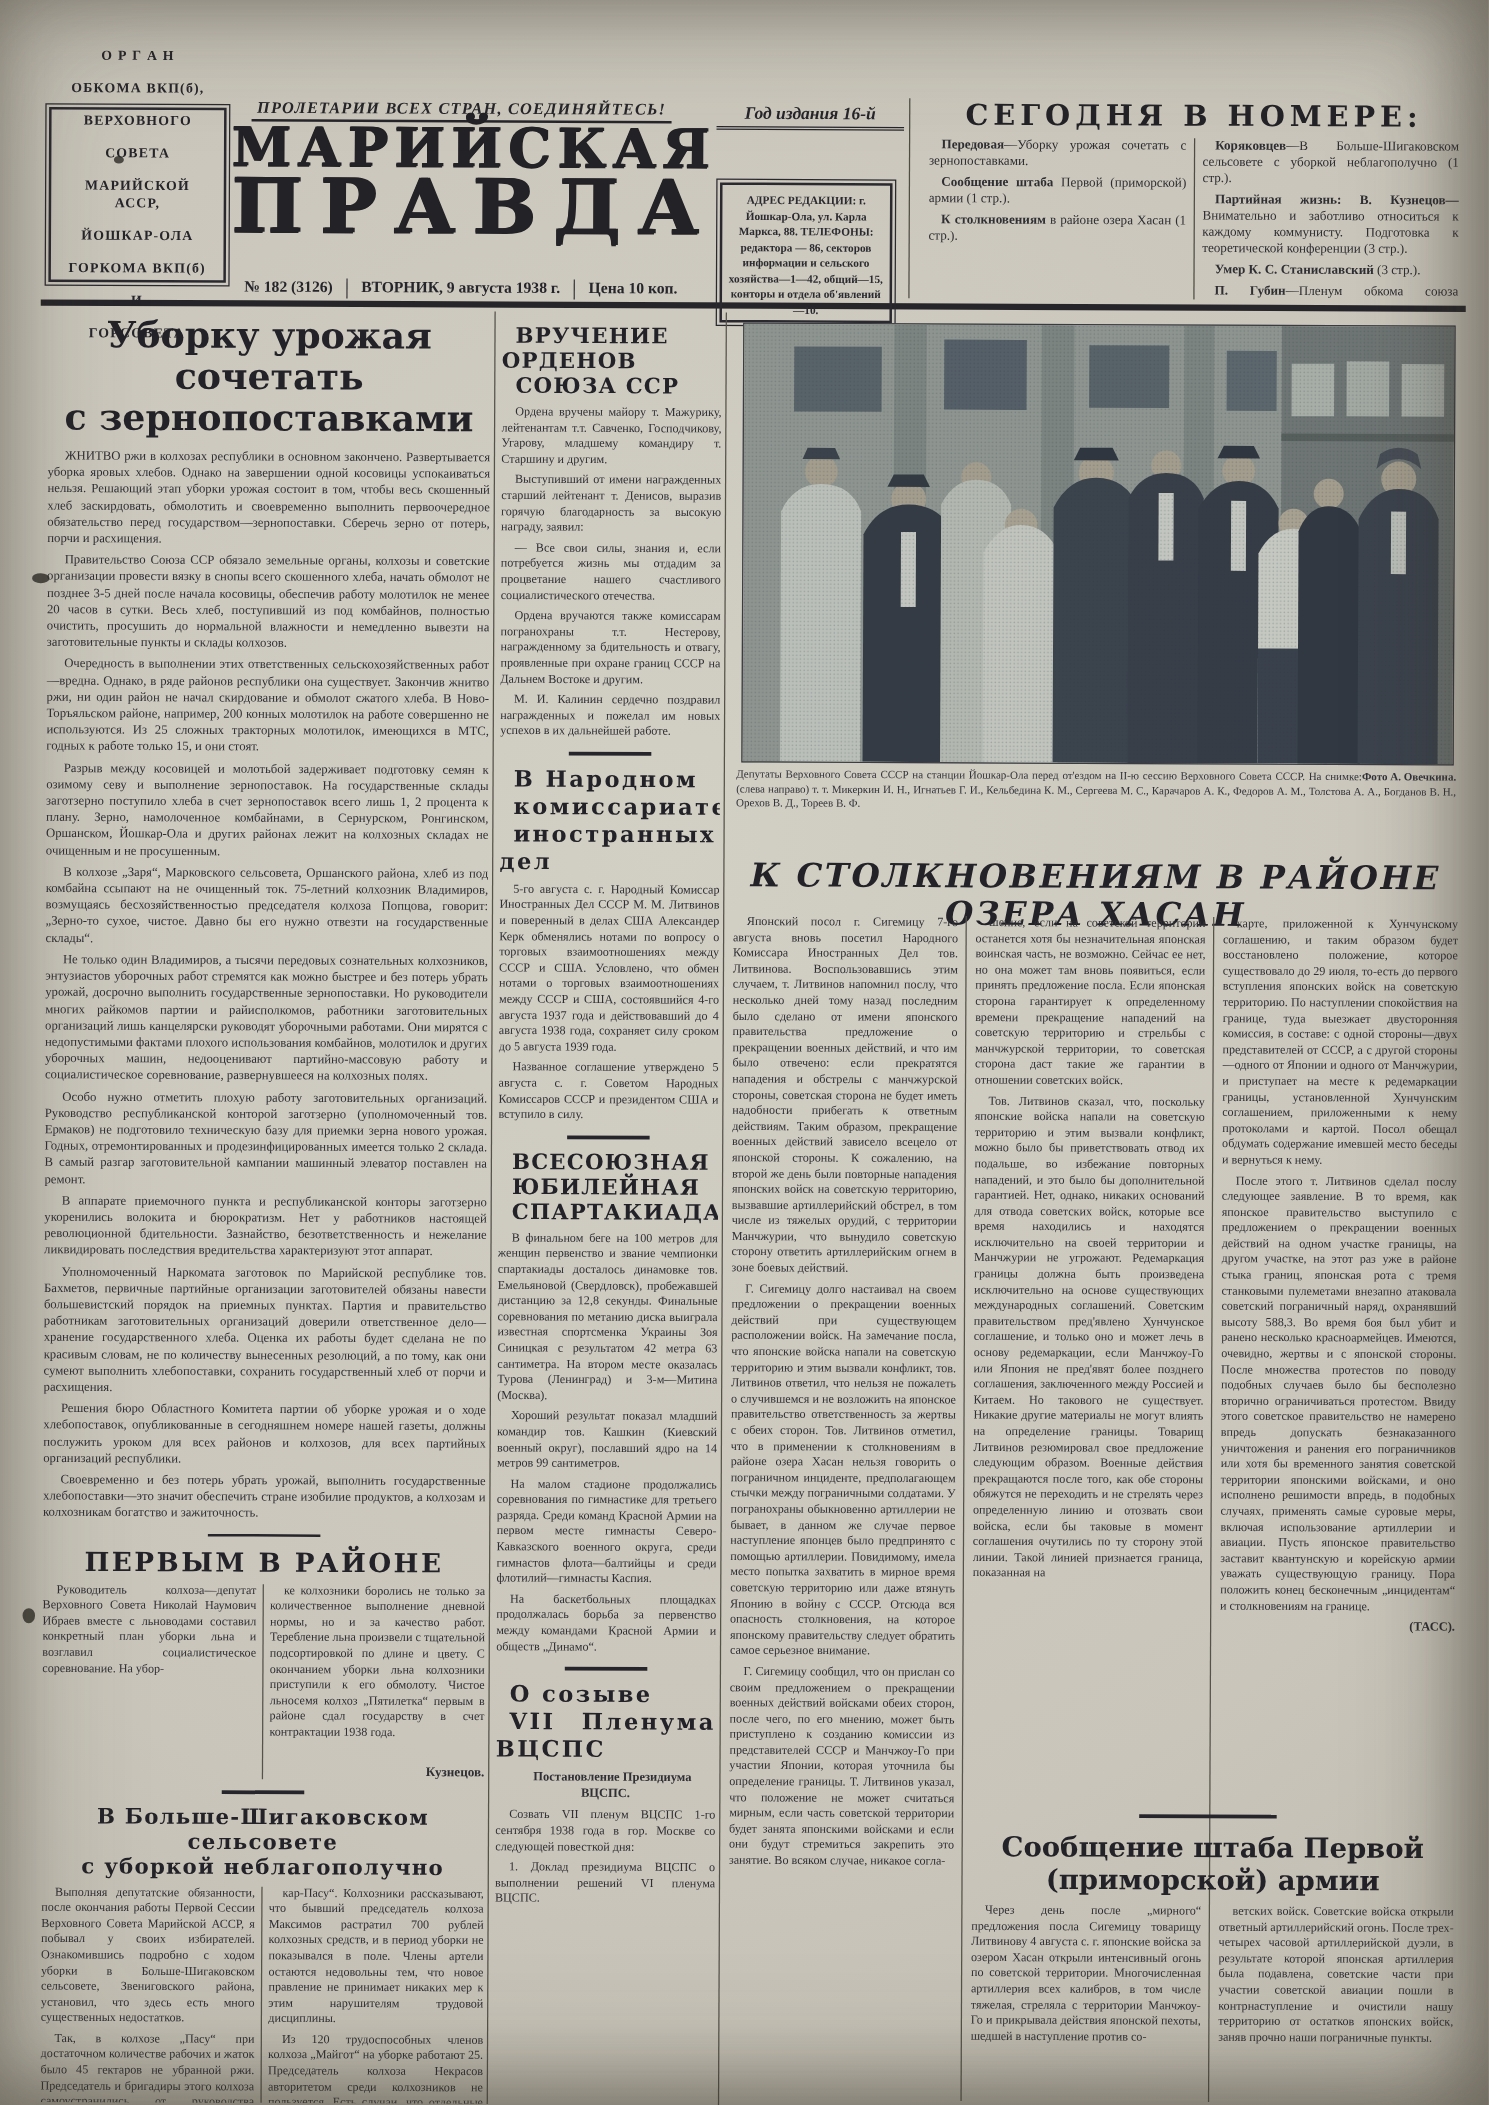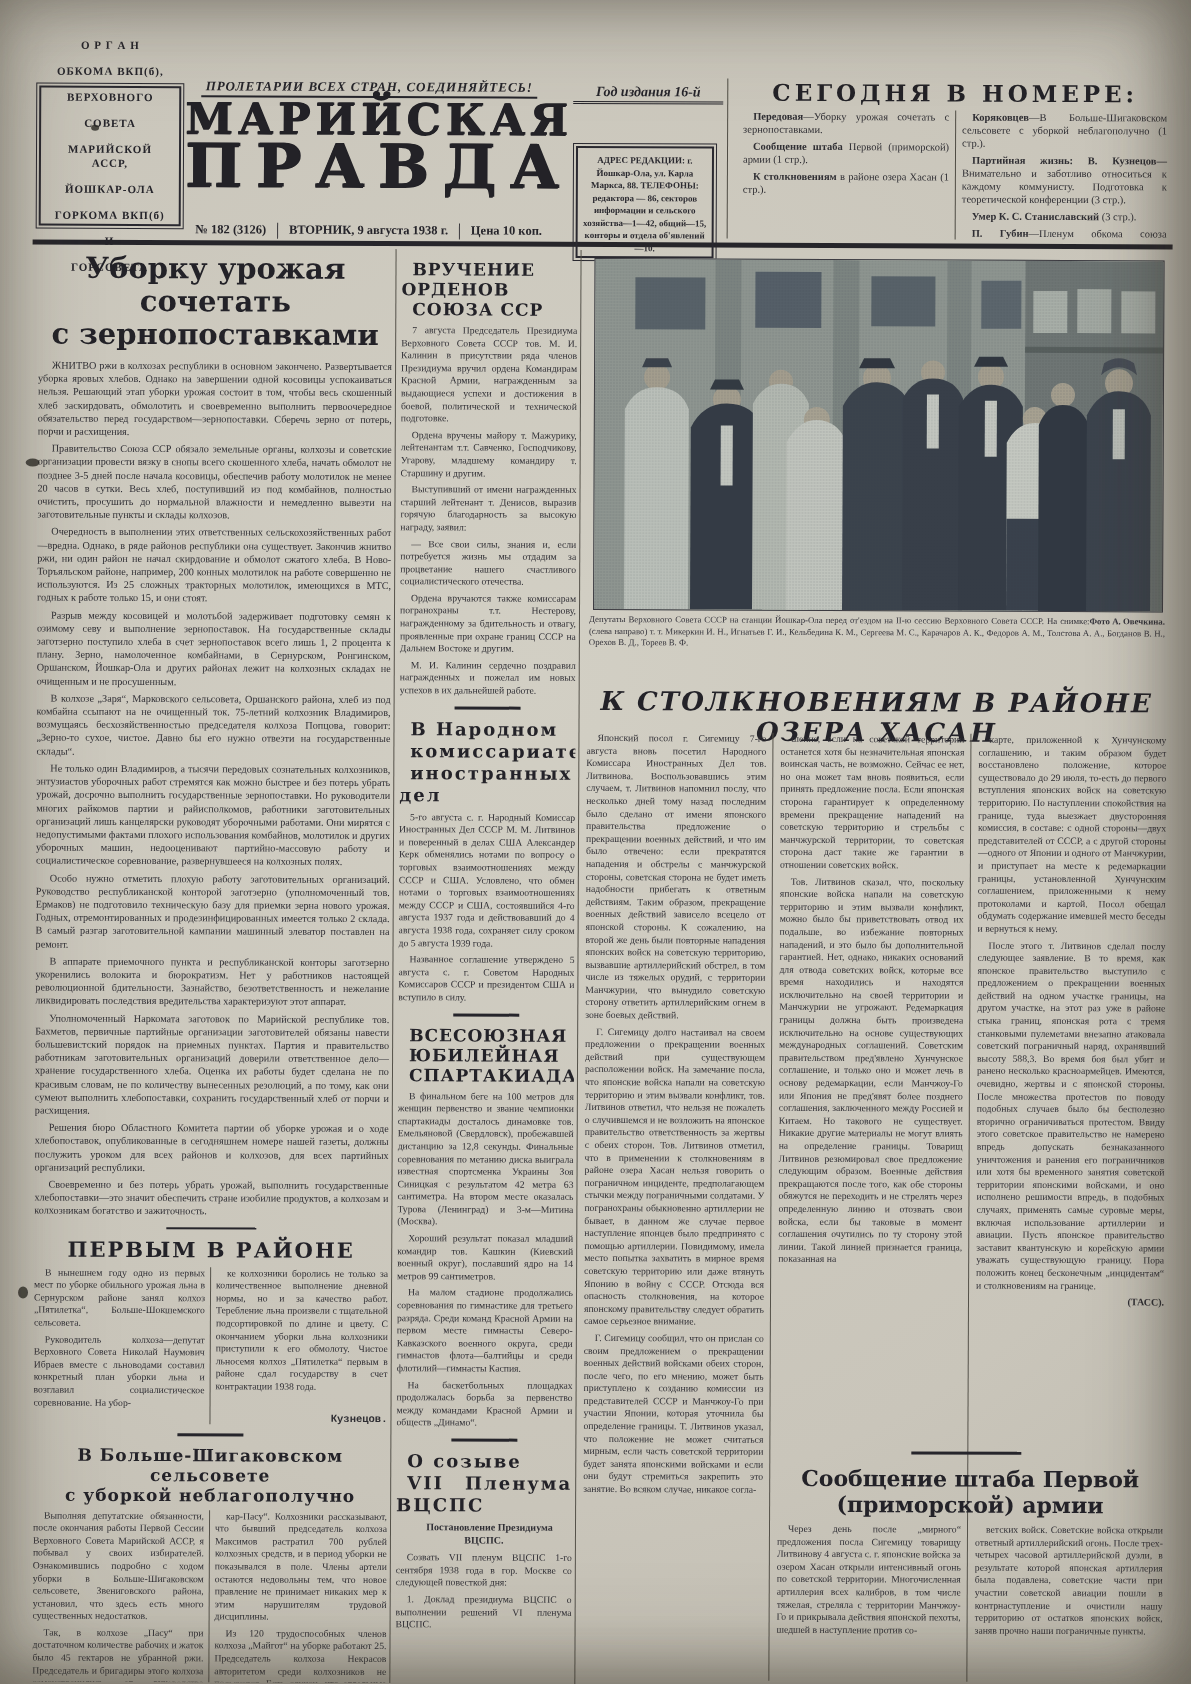--- a/index.html
+++ b/index.html
@@ -57,21 +57,21 @@
   .h2 p{margin:0;font-family:"DejaVu Serif",serif;font-weight:bold;font-size:17px;line-height:20px;letter-spacing:1px;color:#232228;}
   .h2.big p{font-size:21px;line-height:24px;letter-spacing:2px;}
   .h2.serif p{font-weight:bold;font-size:18px;line-height:22px;letter-spacing:2px;}
   .sep{width:66px;height:3px;background:#26252b;margin:9px auto;}
   .sep.thin{height:2px;width:90px;}
 
   .twocol{display:flex;}
   .twocol .c{width:50%;box-sizing:border-box;}
   .twocol .c:first-child{padding-right:5px;border-right:1px solid #55524a;}
   .twocol .c:last-child{padding-left:5px;}
-  .sig{font-weight:bold;font-size:10.5px;text-align:right;margin-top:19px;font-family:Liberation Mono, monospace;}
+  .sig{font-weight:bold;font-size:10.5px;text-align:right;margin-top:19px;}
 
   
   .photo{position:absolute;left:8px;top:8px;width:568px;height:350px;border:1px solid #3c3b41;background:#9aa09b;overflow:hidden;}
   .caption{position:absolute;left:4px;top:364px;width:576px;font-size:8.8px;line-height:11.5px;text-align:justify;color:#33323a;}
   .caption .credit{font-weight:bold;white-space:nowrap;float:right;}
   .hasan-h{position:absolute;left:0;top:436px;width:584px;text-align:center;}
   .hasan-h p{margin:0;font-family:"DejaVu Serif",serif;font-weight:bold;font-style:italic;font-size:26px;letter-spacing:2px;color:#232228;}
   .hcol{position:absolute;top:482px;overflow:hidden;}
   .hc1{left:2px;width:180px;height:948px;}
   .hc2{left:196px;width:184px;height:712px;}
@@ -162,21 +162,20 @@
           <p>Решения бюро Областного Комитета партии об уборке урожая и о ходе хлебопоставок, опубликованные в сегодняшнем номере нашей газеты, должны послужить уроком для всех районов и колхозов, для всех партийных организаций республики.</p>
           <p>Своевременно и без потерь убрать урожай, выполнить государственные хлебопоставки—это значит обеспечить стране изобилие продуктов, а колхозам и колхозникам богатство и зажиточность.</p>
         </div>
 
       <div class="sep thin"></div>
       <div class="h2 big">
           <p>ПЕРВЫМ В РАЙОНЕ</p>
         </div>
       <div class="twocol smallbody">
         <div class="c">
-            <p>В нынешнем году одно из первых мест по уборке обильного урожая льна в Сернурском районе занял колхоз „Пятилетка“, Больше-Шокшемского сельсовета.</p>
             <p>Руководитель колхоза—депутат Верховного Совета Николай Наумович Ибраев вместе с льноводами составил конкретный план уборки льна и возглавил социалистическое соревнование. На убор-</p>
           </div>
         <div class="c">
           <div>
               <p>ке колхозники боролись не только за количественное выполнение дневной нормы, но и за качество работ. Теребление льна произвели с тщательной подсортировкой по длине и цвету. С окончанием уборки льна колхозники приступили к его обмолоту. Чистое льносемя колхоз „Пятилетка“ первым в районе сдал государству в счет контрактации 1938 года.</p>
             </div>
           <div class="sig">Кузнецов.</div>
         </div>
       </div>
 
@@ -199,21 +198,20 @@
         </div>
       </div>
     </section>
 
     <section class="colM smallbody">
       <div class="h2">
           <p>ВРУЧЕНИЕ ОРДЕНОВ</p>
           <p>СОЮЗА ССР</p>
         </div>
       <div>
-          <p>7 августа Председатель Президиума Верховного Совета СССР тов. М. И. Калинин в присутствии ряда членов Президиума вручил ордена Командирам Красной Армии, награжденным за выдающиеся успехи и достижения в боевой, политической и технической подготовке.</p>
           <p>Ордена вручены майору т. Мажурику, лейтенантам т.т. Савченко, Господчикову, Угарову, младшему командиру т. Старшину и другим.</p>
           <p>Выступивший от имени награжденных старший лейтенант т. Денисов, выразив горячую благодарность за высокую награду, заявил:</p>
           <p>— Все свои силы, знания и, если потребуется жизнь мы отдадим за процветание нашего счастливого социалистического отечества.</p>
           <p>Ордена вручаются также комиссарам погранохраны т.т. Нестерову, награжденному за бдительность и отвагу, проявленные при охране границ СССР на Дальнем Востоке и другим.</p>
           <p>М. И. Калинин сердечно поздравил награжденных и пожелал им новых успехов в их дальнейшей работе.</p>
         </div>
 
       <div class="sep"></div>
       <div class="h2 serif">
           <p>В Народном</p>

